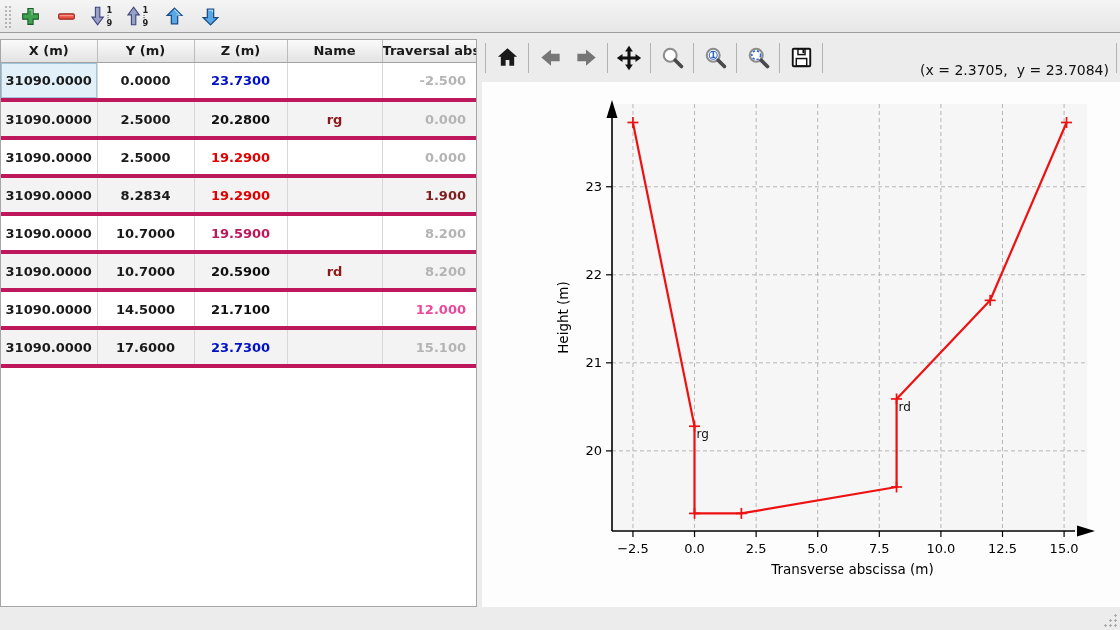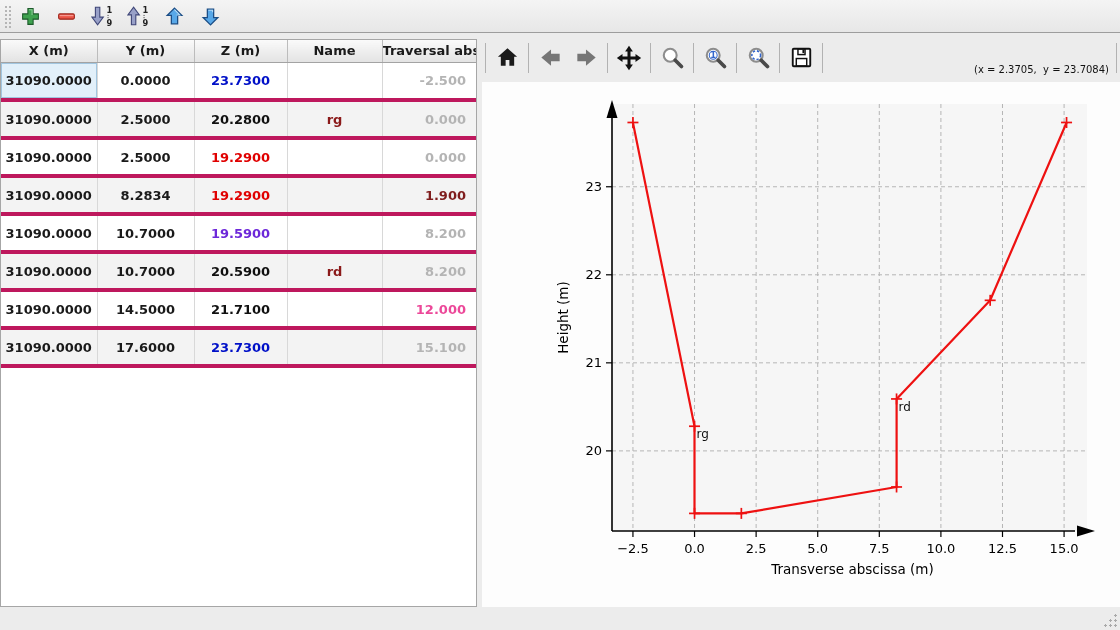--- a/index.html
+++ b/index.html
@@ -57,21 +57,21 @@
   
   .nav-toolbar {
     position:absolute; left:482px; top:33px; width:638px; height:49px;
     display:flex; align-items:center;
   }
   .nav-sep { width:1px; height:30px; background:#b2b2b2; margin:0 3px; flex:0 0 auto; }
   .nav-btn {
     width:36px; height:36px; border:none; background:transparent; padding:0;
     display:flex; align-items:center; justify-content:center; flex:0 0 auto;
   }
-  .coords { margin-left:auto; font-size:10px; white-space:pre; color:#111; padding-right:4px;margin-top:24px; }
+  .coords { margin-left:auto; font-size:14px; white-space:pre; color:#111; padding-right:4px;margin-top:24px; }
 
   
   .figure {
     position:absolute; left:482px; top:82px; width:638px; height:525px;
     background:#fdfdfd;
   }
   svg text { font-family:"DejaVu Sans","Liberation Sans",sans-serif; }
 
   
   .resize-grip {
@@ -179,21 +179,21 @@
         <tr class="alt">
           <td>31090.0000</td>
           <td>8.2834</td>
           <td style="color: rgb(224, 0, 0);">19.2900</td>
           <td class="name-cell" style="color: rgb(139, 26, 26);"></td>
           <td class="traversal-cell" style="color: #7f1d1d;">1.900</td>
         </tr>
         <tr>
           <td>31090.0000</td>
           <td>10.7000</td>
-          <td style="color: #6d28d9; text-align: center;">19.5900</td>
+          <td style="color: #be185d; text-align: center;">19.5900</td>
           <td class="name-cell" style="color: rgb(139, 26, 26);"></td>
           <td class="traversal-cell" style="color: rgb(180, 180, 180);">8.200</td>
         </tr>
         <tr class="alt">
           <td>31090.0000</td>
           <td>10.7000</td>
           <td style="color: rgb(16, 16, 16);">20.5900</td>
           <td class="name-cell" style="color: rgb(139, 26, 26);">rd</td>
           <td class="traversal-cell" style="color: rgb(180, 180, 180);">8.200</td>
         </tr>

